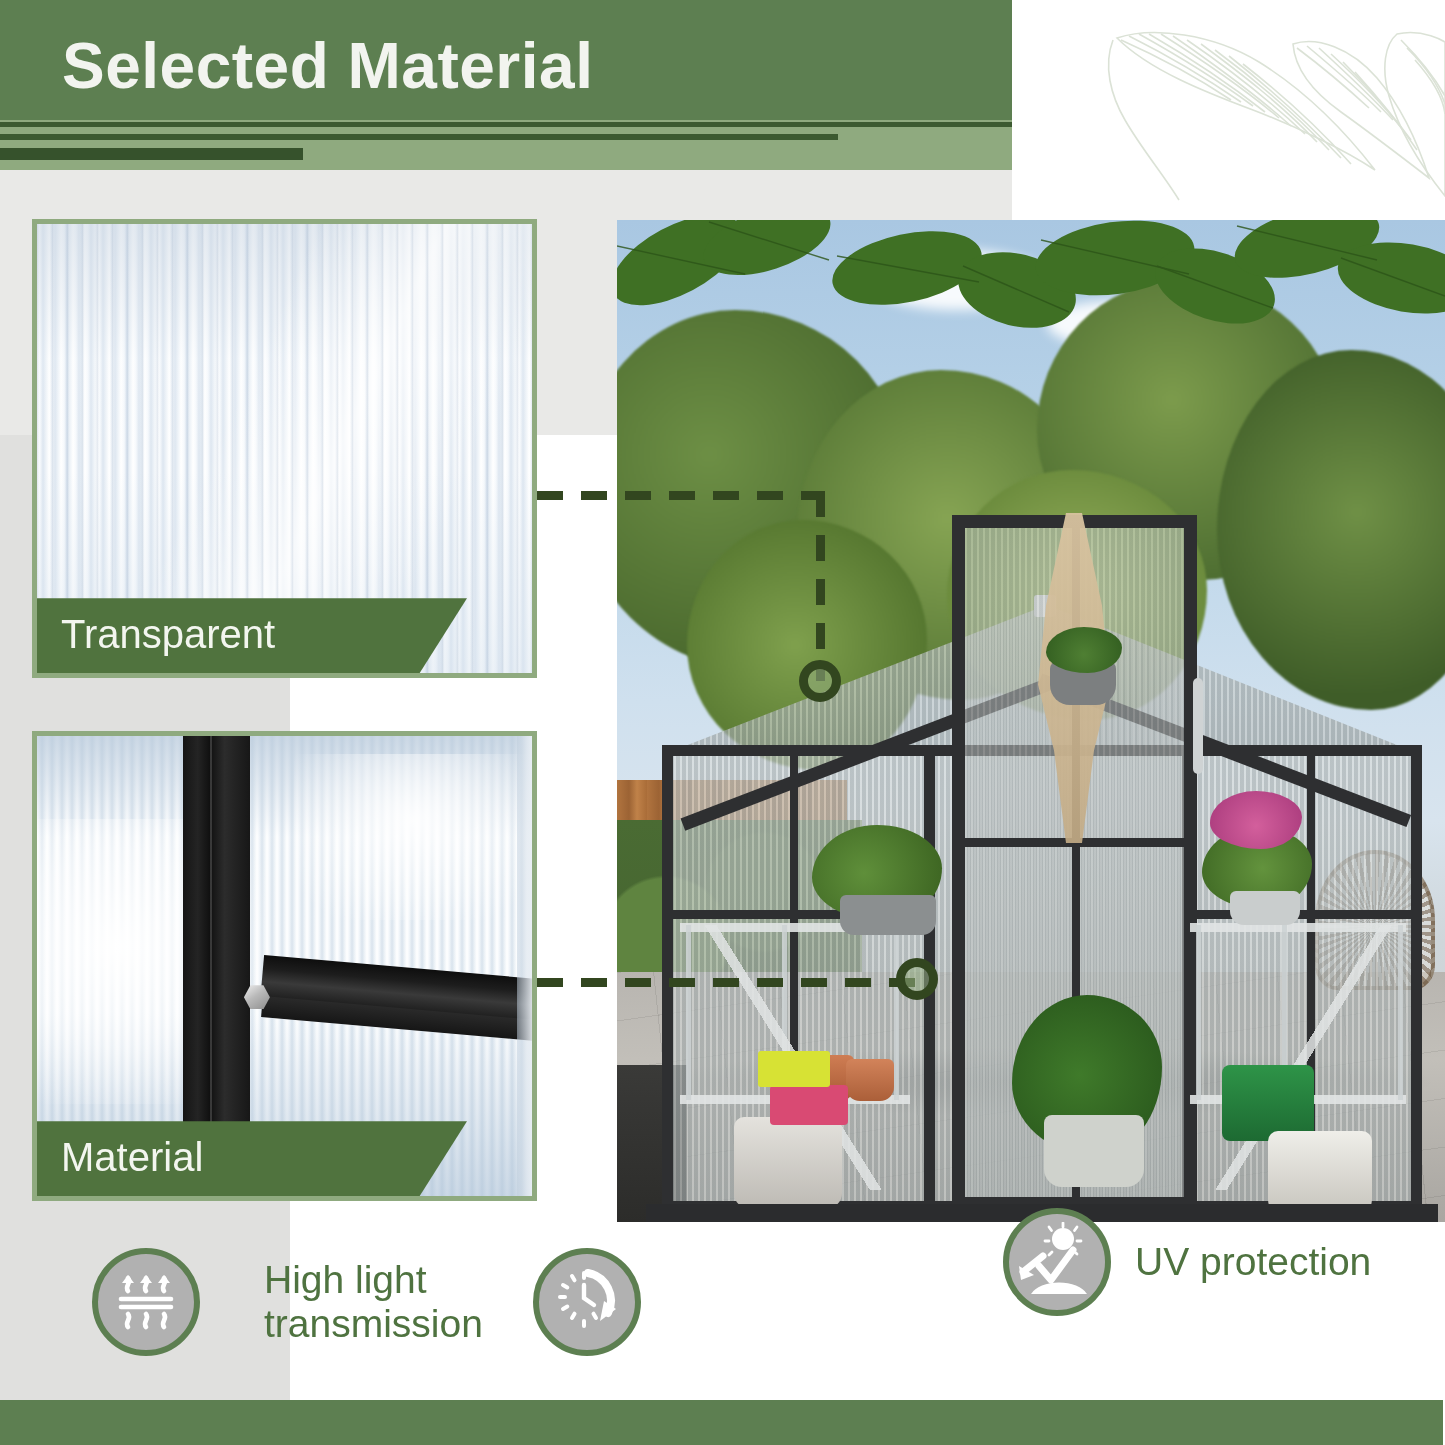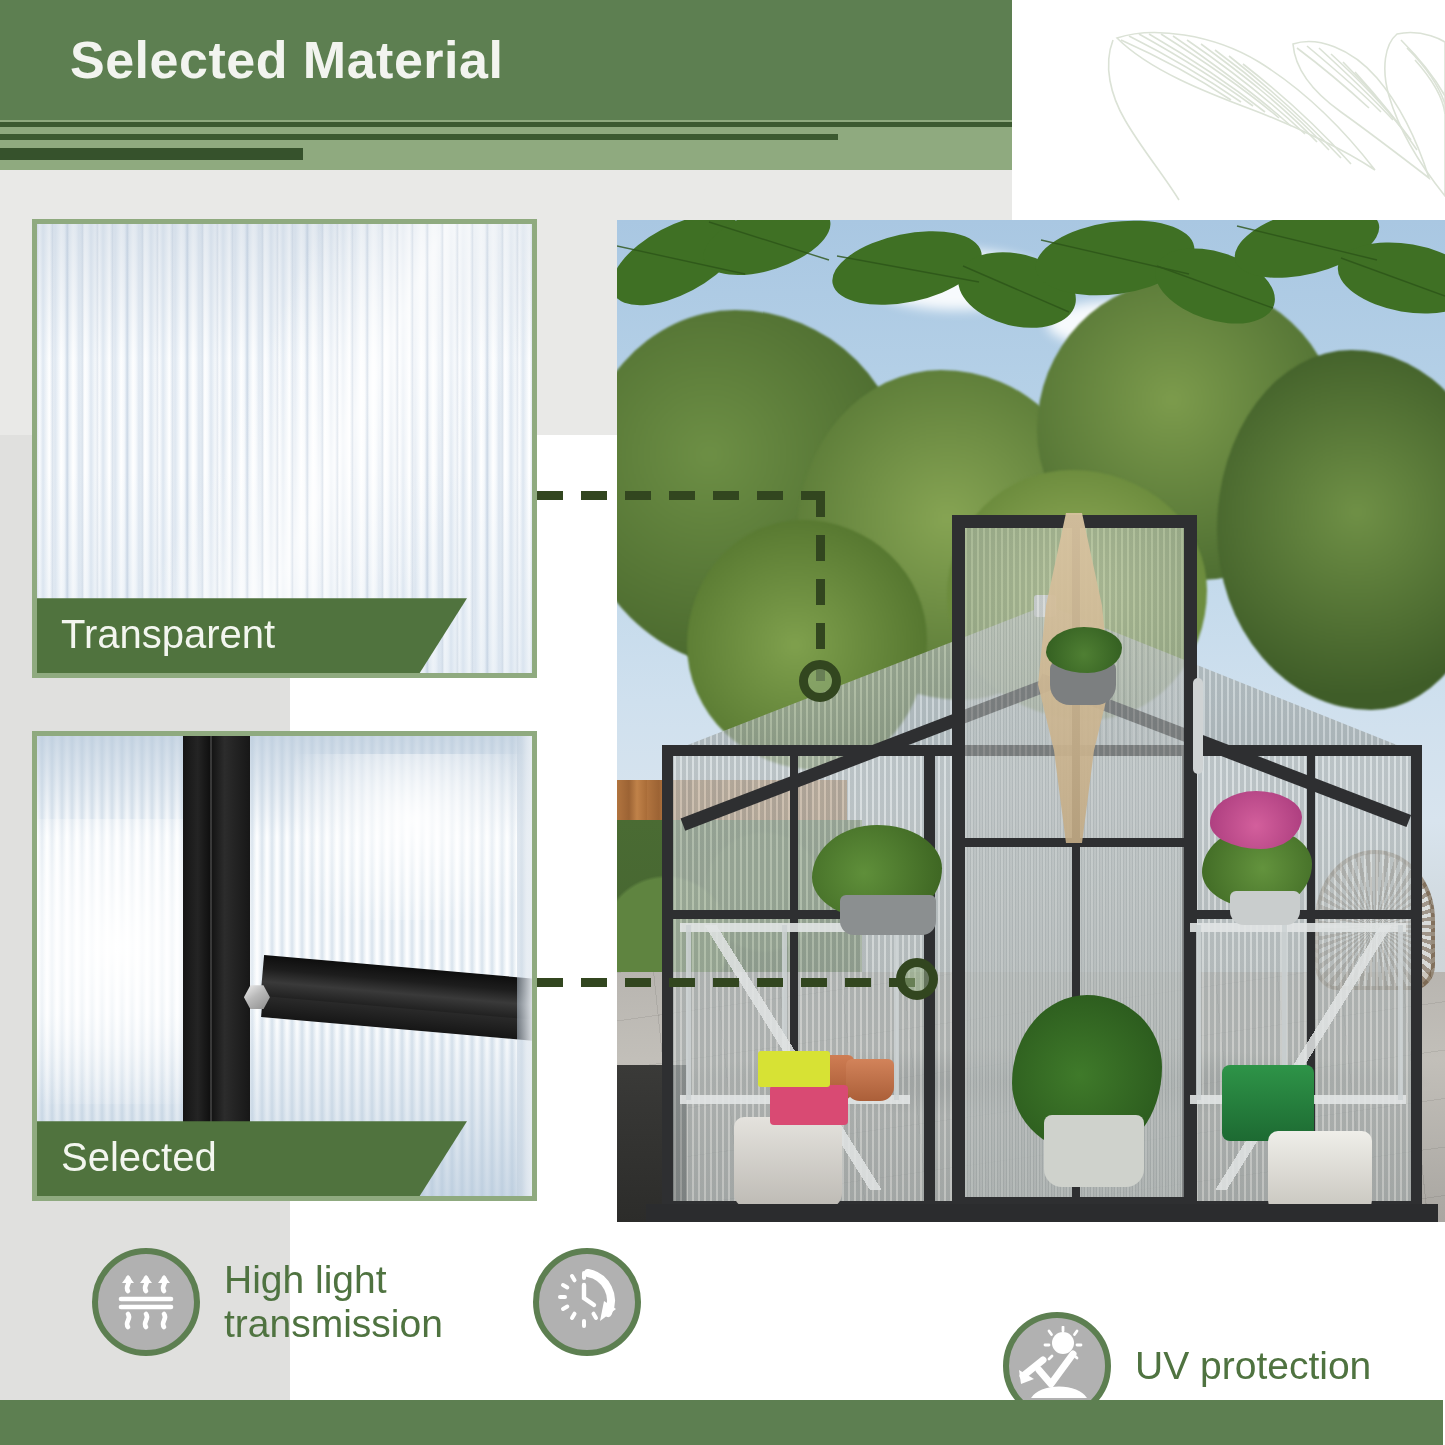--- a/index.html
+++ b/index.html
@@ -16,24 +16,23 @@
   .hdr-dark {
     position:absolute; left:0; top:0; width:1012px; height:120px;
     background:#5d7f51;
   }
   .hdr-light {
     position:absolute; left:0; top:120px; width:1012px; height:50px;
     background:#8faa7f;
   }
   .hdr-title {
     position:absolute; left:62px; top:34px;
-    font-size:52px; font-weight:bold; color:#f2f4ef;
+    font-size:64px; font-weight:bold; color:#f2f4ef;
     letter-spacing:0.5px; line-height:1; white-space:nowrap;
     z-index:6;
-    margin-left:8px;
   }
   .hdr-rule { position:absolute; background:#3c5a31; z-index:5; }
   .r1 { left:0; top:122px; width:1012px; height:5px; }
   .r2 { left:0; top:134px; width:838px; height:6px; }
   .r3 { left:0; top:148px; width:303px; height:12px; background:#36522c; }
 
   
   .leaf-art { position:absolute; right:0; top:0; width:400px; height:220px; opacity:1; }
 
   
@@ -241,23 +240,23 @@
   .feat-circle {
     width:108px; height:108px; border-radius:50%;
     background:#b1b1b1; border:6px solid #5d7f51;
     display:flex; align-items:center; justify-content:center;
     flex:0 0 auto;
   }
   .feat-label {
     margin-left:24px; color:#4f7340; font-size:39px; line-height:1.12;
     white-space:pre-line;
   }
-  .f1 { left:92px; top:1248px; }
+  .f1 { left:92px; top:1248px;gap:40px; }
   .f2 { left:533px; top:1248px; }
-  .f3 { left:1003px; top:1312px; }
+  .f3 { left:1003px; top:1208px; }
 </style>
 </head>
 <body>
 
 <div id="stage">
 
   <div class="hdr-dark"></div>
   <div class="hdr-light"></div>
   <div class="hdr-rule r1"></div>
   <div class="hdr-rule r2"></div>
@@ -313,21 +312,21 @@
       <div class="fp-glow2"></div>
       <div class="fp-rail"></div>
       <div class="fp-rail-2"></div>
       <div class="fp-post">
           <div class="fp-post-line"></div>
         </div>
       <div class="fp-bolt"></div>
       <div class="fp-edge-right"></div>
     </div>
     <div class="banner b2">
-      <span>Selected</span>
+      <span>Material</span>
     </div>
   </div>
 
   <div class="main-photo">
     <div class="sky"></div>
 
     <div class="cloud" style="left:250px;top:30px;width:180px;height:60px;"></div>
     <div class="cloud" style="left:430px;top:80px;width:150px;height:48px;"></div>
     <div class="cloud" style="left:120px;top:150px;width:120px;height:40px;"></div>
 

